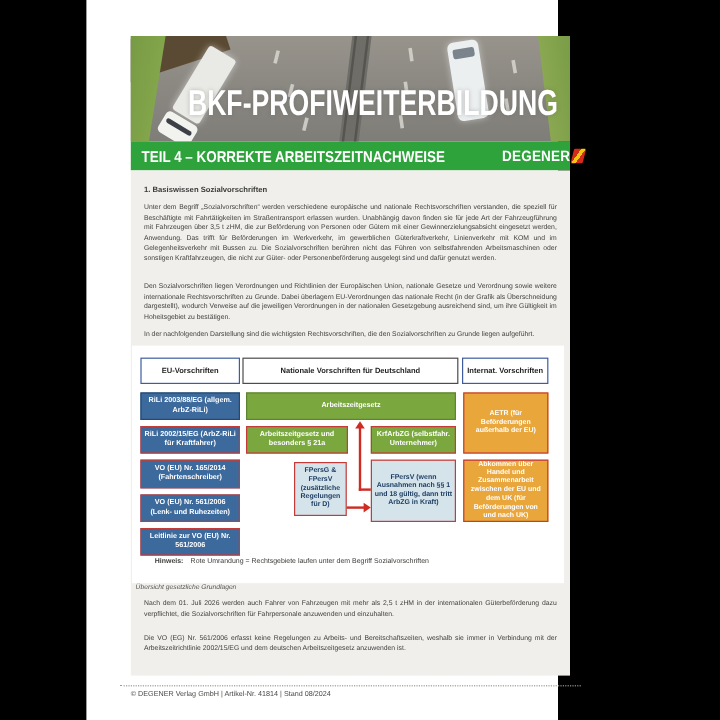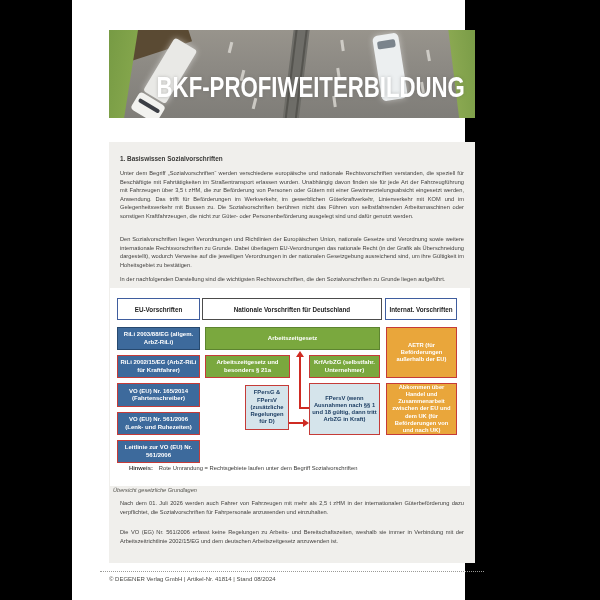--- a/index.html
+++ b/index.html
@@ -103,20 +103,27 @@
           <div class="cab"></div>
           <div class="wind"></div>
       </div>
       <div class="bus">
         <div class="body"></div>
           <div class="roofwin"></div>
       </div>
       <div class="title">BKF-PROFIWEITERBILDUNG</div>
     </div>
 
+    <div class="greenbar" style="background:#2ea33c;">
+      <span class="subtitle">TEIL 4 – KORREKTE ARBEITSZEITNACHWEISE</span>
+      <span class="brand">
+        <span class="name">DEGENER</span>
+        <span class="logo-mark"></span>
+      </span>
+    </div>
 
     <div class="bodyarea">
       <div class="h1">1.   Basiswissen Sozialvorschriften</div>
       <div class="para p1">Unter dem Begriff „Sozialvorschriften“ werden verschiedene europäische und nationale Rechtsvorschriften verstanden, die speziell für Beschäftigte mit Fahrtätigkeiten im Straßentransport erlassen wurden. Unabhängig davon finden sie für jede Art der Fahrzeugführung mit Fahrzeugen über 3,5 t zHM, die zur Beförderung von Personen oder Gütern mit einer Gewinnerzielungsabsicht eingesetzt werden, Anwendung. Das trifft für Beförderungen im Werkverkehr, im gewerblichen Güterkraftverkehr, Linienverkehr mit KOM und im Gelegenheitsverkehr mit Bussen zu. Die Sozialvorschriften berühren nicht das Führen von selbstfahrenden Arbeitsmaschinen oder sonstigen Kraftfahrzeugen, die nicht zur Güter- oder Personenbeförderung ausgelegt sind und dafür genutzt werden.</div>
       <div class="para p2">Den Sozialvorschriften liegen Verordnungen und Richtlinien der Europäischen Union, nationale Gesetze und Verordnung sowie weitere internationale Rechtsvorschriften zu Grunde. Dabei überlagern EU-Verordnungen das nationale Recht (in der Grafik als Überschneidung dargestellt), wodurch Verweise auf die jeweiligen Verordnungen in der nationalen Gesetzgebung ausreichend sind, um ihre Gültigkeit im Hoheitsgebiet zu bestätigen.</div>
       <div class="para p3">In der nachfolgenden Darstellung sind die wichtigsten Rechtsvorschriften, die den Sozialvorschriften zu Grunde liegen aufgeführt.</div>
 
       <div class="panel">
         <div class="dbox hdr hA">EU-Vorschriften</div>
         <div class="dbox hdr hdr-gray hB">Nationale Vorschriften für Deutschland</div>

